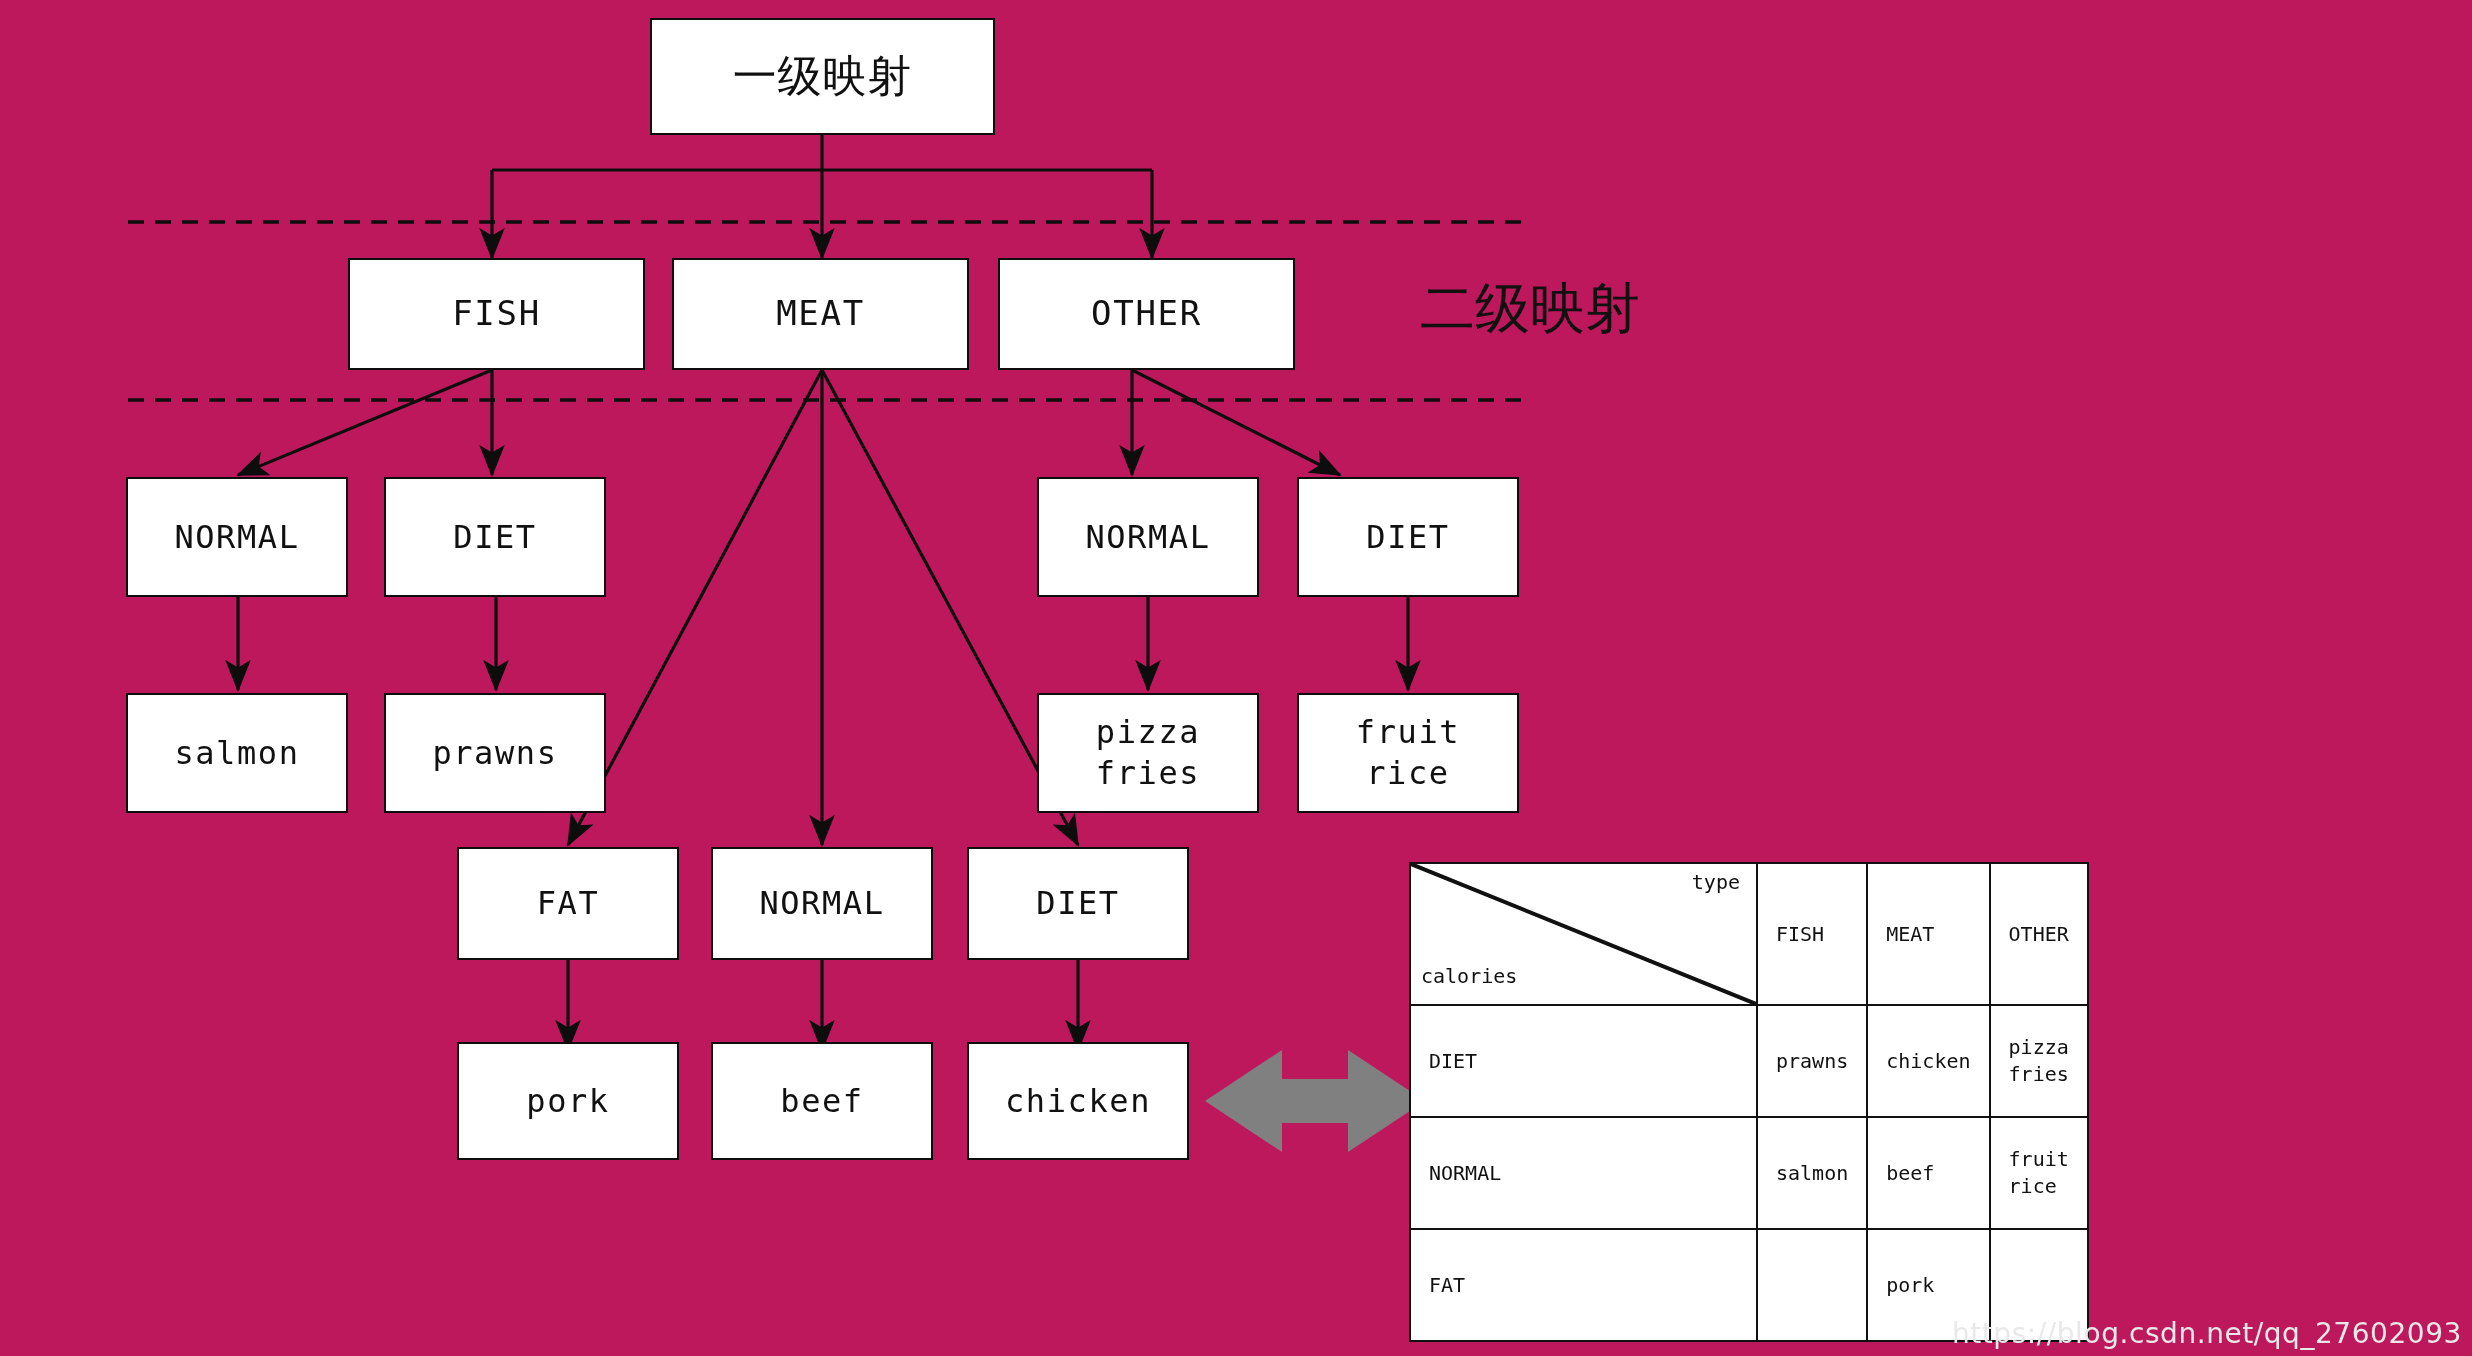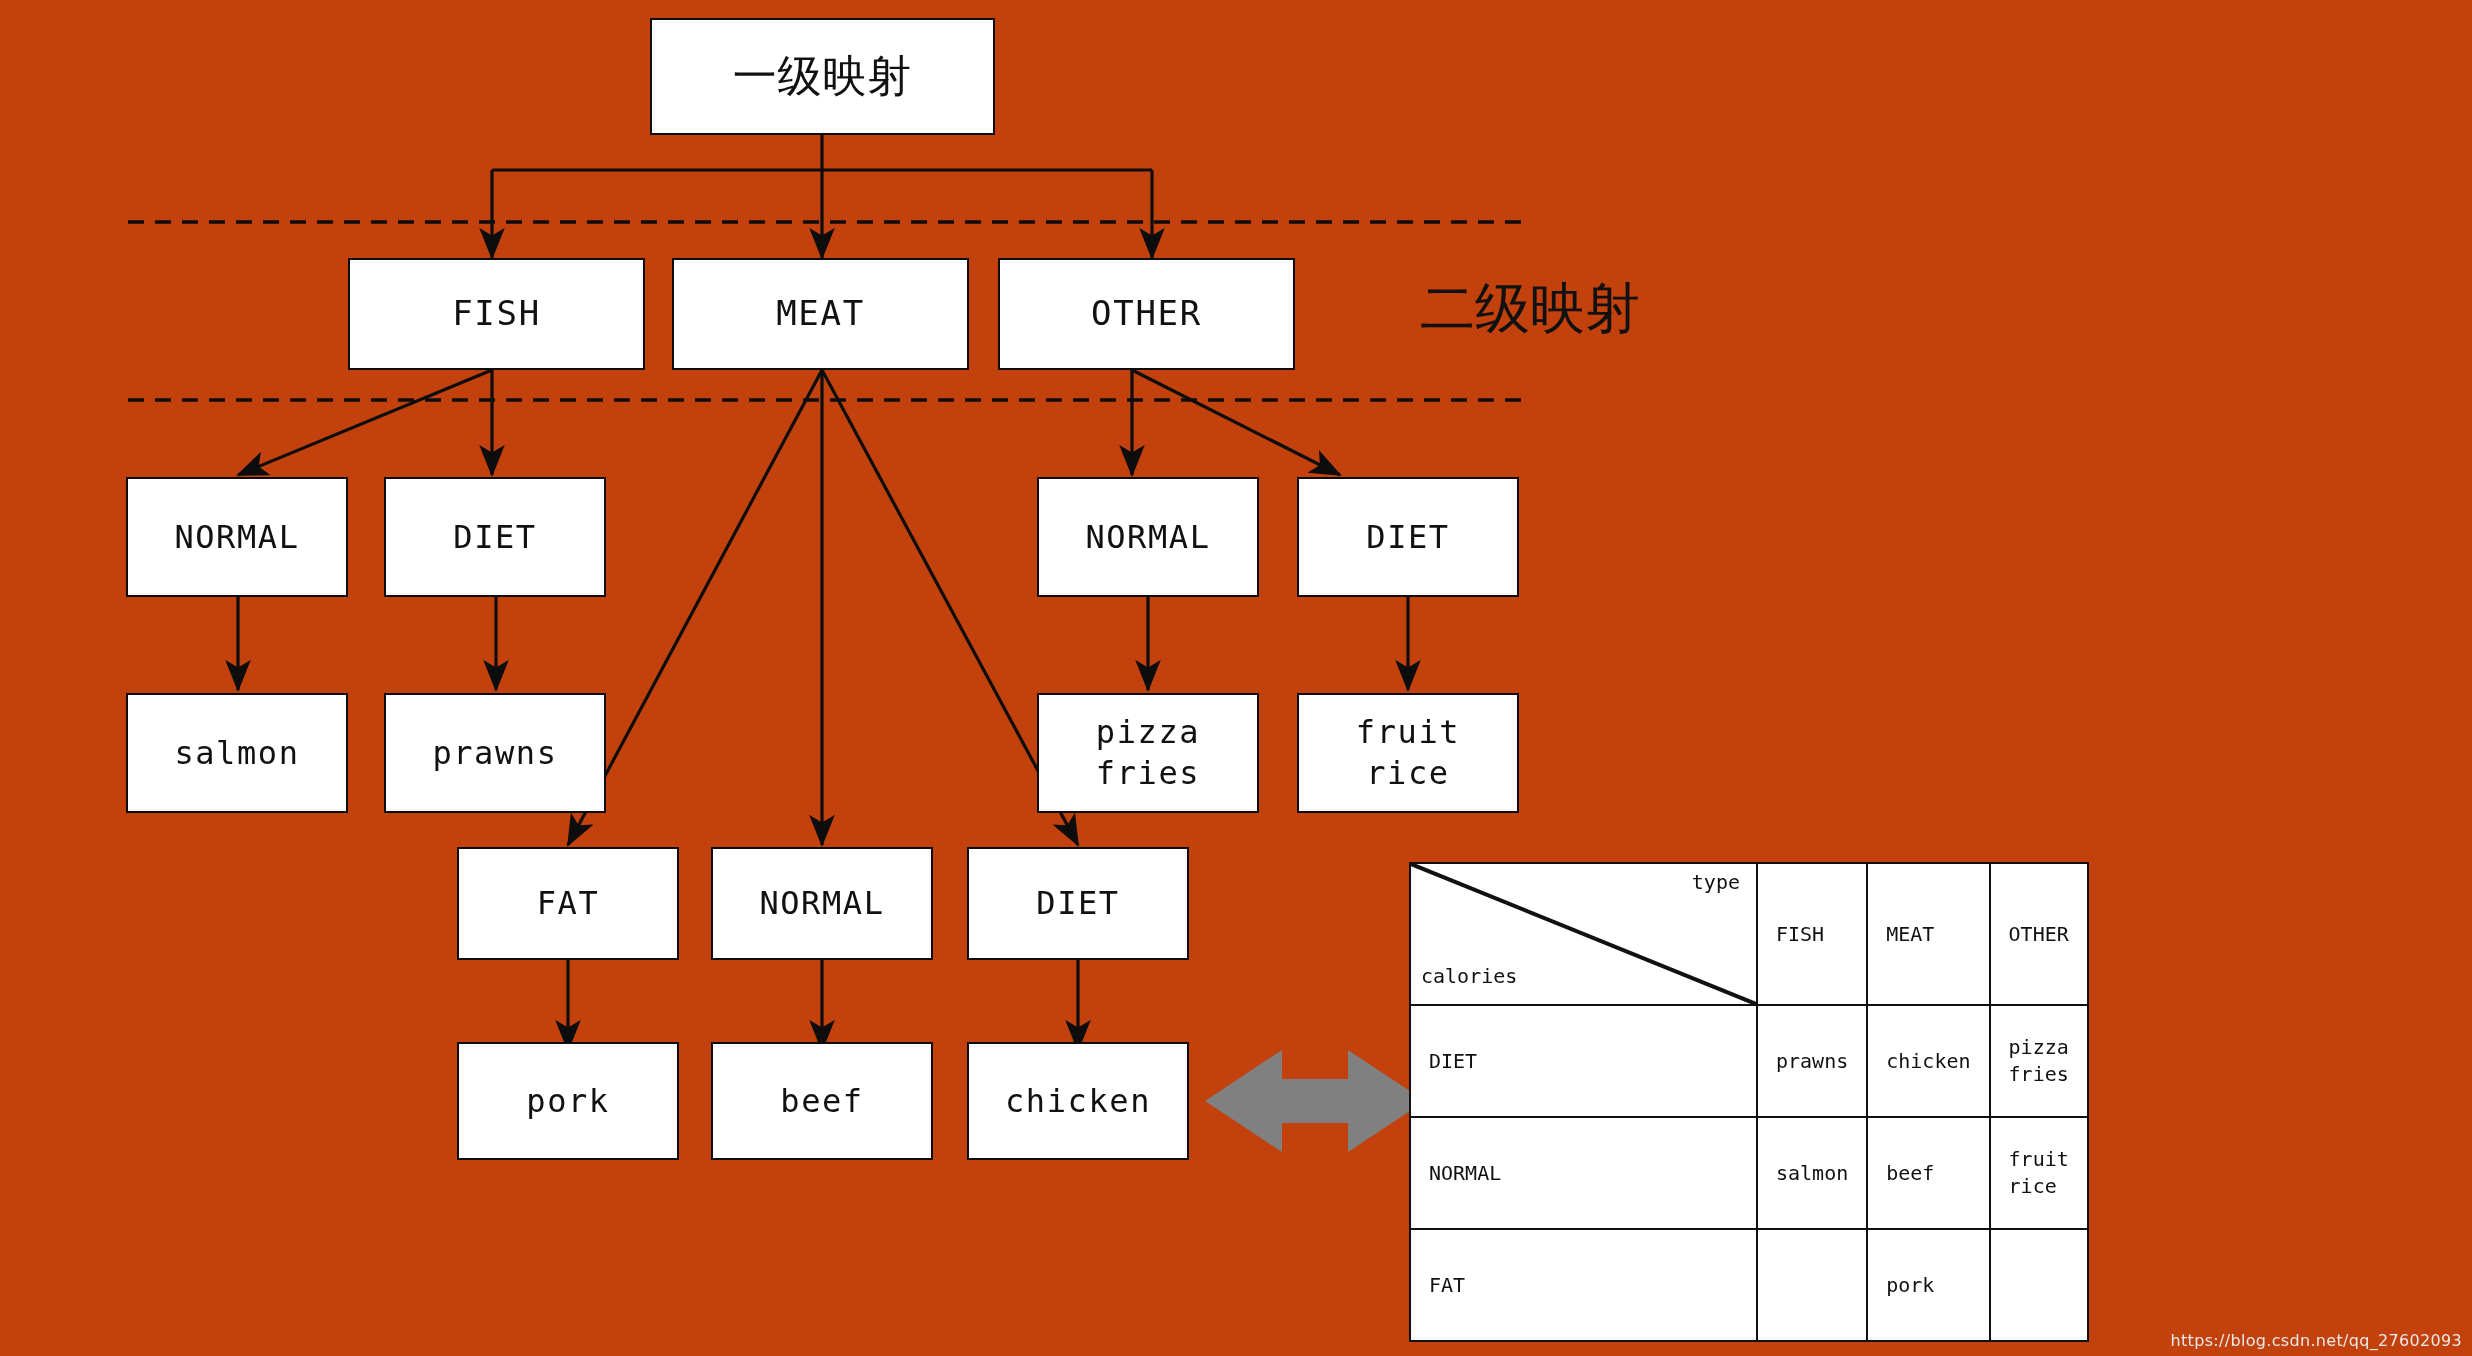--- a/index.html
+++ b/index.html
@@ -1,17 +1,17 @@
 <!DOCTYPE html>
 <html><head>
 <meta charset="utf-8">
 <style>
   html,body{margin:0;padding:0;background:#ffffff;}
   body{font-family:"DejaVu Sans Mono",monospace;}
-  #stage{position:relative;width:2472px;height:1356px;background:#c2410c;overflow:hidden;}
+  #stage{position:relative;width:2472px;height:1356px;background:#be185d;overflow:hidden;}
   svg.layer{position:absolute;left:0;top:0;width:2472px;height:1356px;pointer-events:none;}
   .node{position:absolute;box-sizing:border-box;border:2.5px solid #0d0d0d;background:#fff;
         display:flex;align-items:center;justify-content:center;text-align:center;
         font-family:"DejaVu Sans Mono",monospace;color:#111;line-height:1.28;letter-spacing:.05em;}
   .node span{display:block;white-space:pre-line;}
   .n-root{font-family:"DejaVu Sans","Liberation Sans",sans-serif;font-size:44px;letter-spacing:.02em;}
   .n-lvl2{font-size:34px;}
   .n-lvl3{font-size:32px;}
   .n-leaf{font-size:32px;}
   .side-label{position:absolute;font-family:"DejaVu Sans","Liberation Sans",sans-serif;
@@ -21,21 +21,21 @@
           font-family:"DejaVu Sans Mono",monospace;font-size:20px;color:#111;}
   .xtable td{border:2.5px solid #111;padding:0 18px;vertical-align:middle;height:110px;}
   .xtable td.corner{position:relative;padding:0;width:345px;height:140px;overflow:hidden;}
   .corner .t-type{position:absolute;right:16px;top:6px;}
   .corner .t-cal{position:absolute;left:10px;bottom:16px;}
   .corner svg{position:absolute;left:0;top:0;}
   .xtable td.hdr{text-align:left;height:140px;}
   .xtable td.rowhdr{text-align:left;}
   .cell-multi{white-space:pre-line;line-height:1.35;}
   .watermark{position:absolute;right:10px;bottom:6px;font-family:"DejaVu Sans","Liberation Sans",sans-serif;
-             font-size:16px;color:#e9e9e9;letter-spacing:.02em;}
+             font-size:28px;color:#e9e9e9;letter-spacing:.02em;}
 </style>
 </head>
 <body>
 
 <div id="stage">
 
   <svg class="layer" viewBox="0 0 2472 1356">
     <defs>
       <marker id="ah" markerWidth="11" markerHeight="11" refX="9.4" refY="4" orient="auto" markerUnits="strokeWidth">
         <path d="M0,0 L10,4 L0,8 L2.4,4 z" fill="#0d0d0d"></path>

